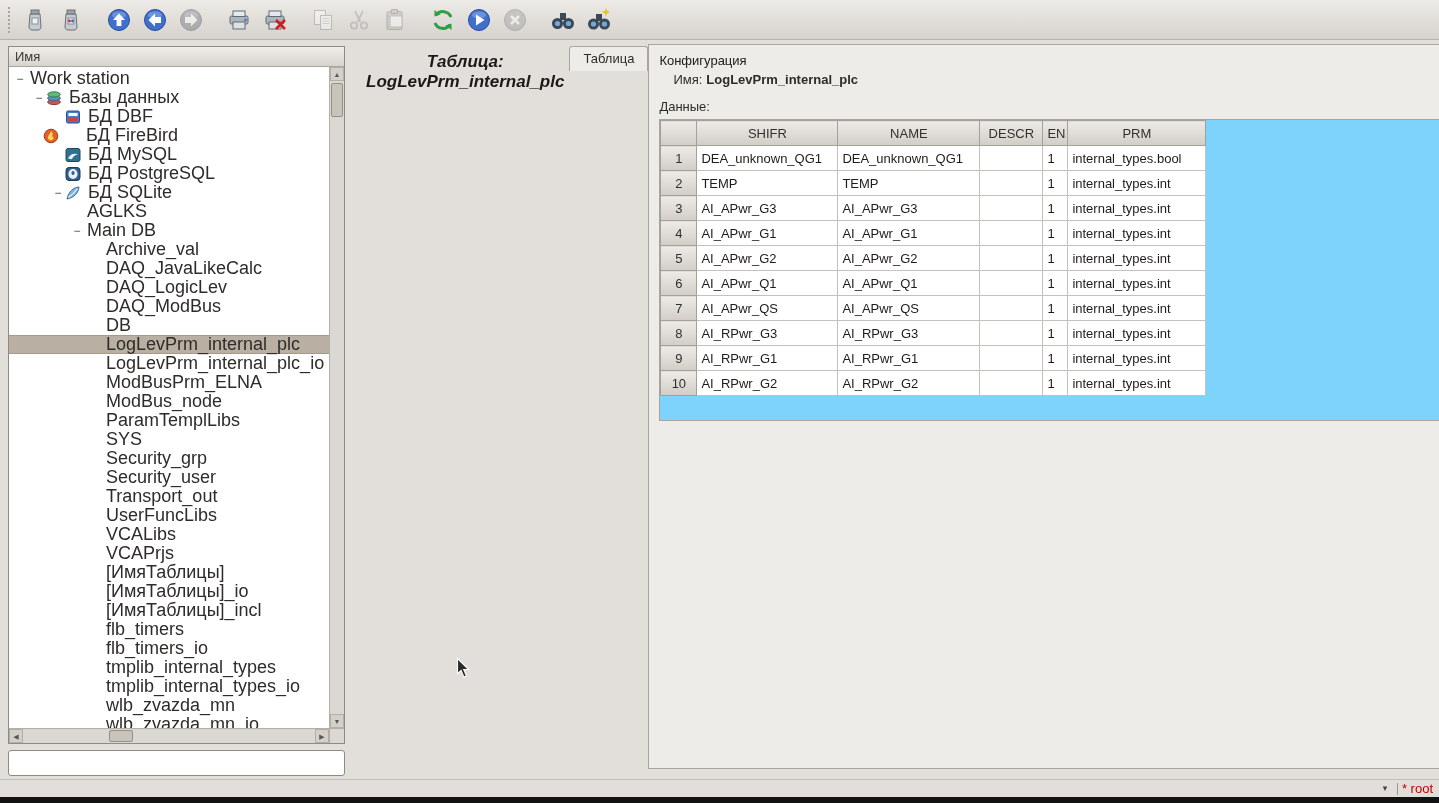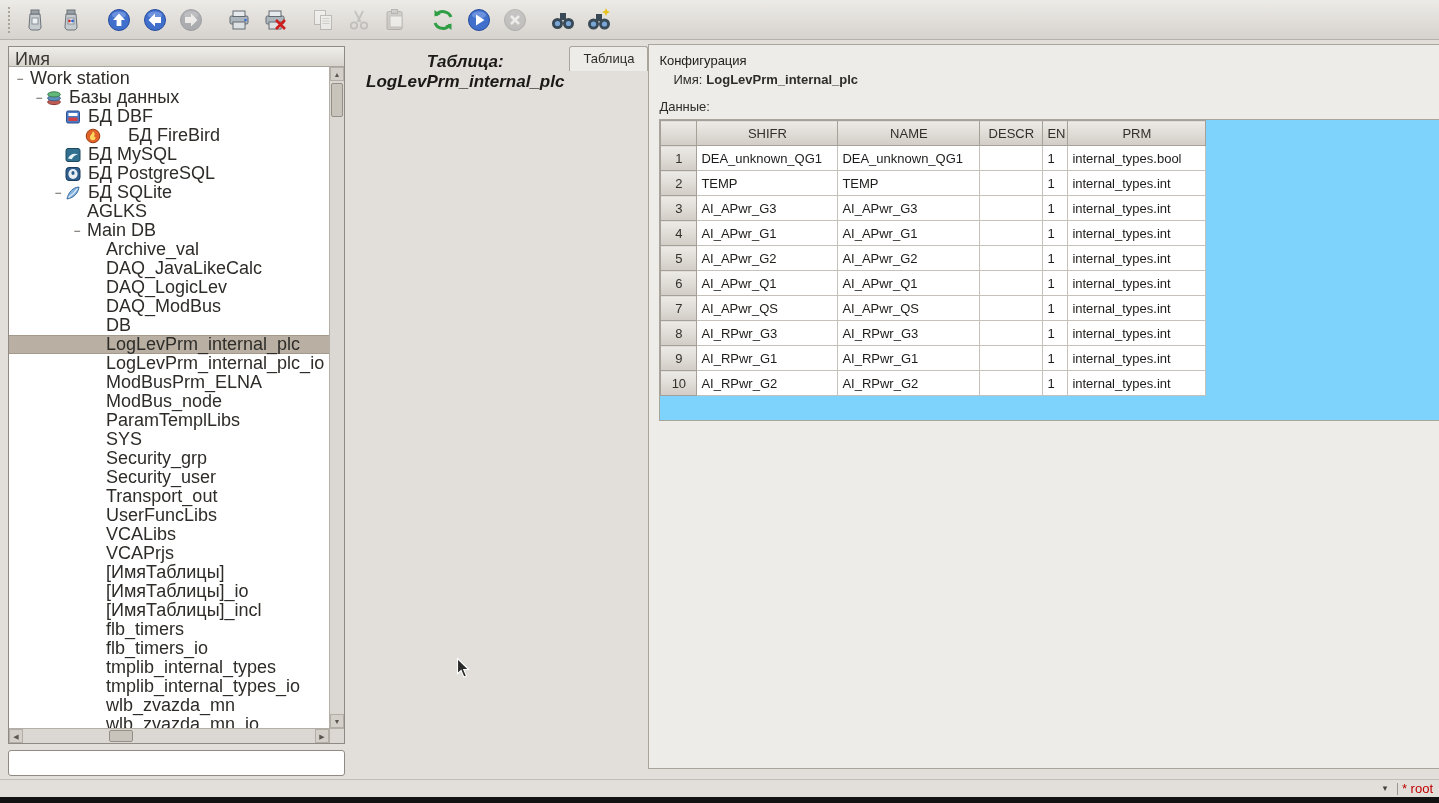--- a/index.html
+++ b/index.html
@@ -14,21 +14,21 @@
   .tb-btn{width:30px;height:30px;margin-right:6px;display:flex;align-items:center;justify-content:center;border-radius:3px}
   .tb-btn.gap{margin-left:12px}
   .tb-btn svg{width:26px;height:26px;display:block}
   .tb-btn.disabled{opacity:.42;filter:grayscale(85%)}
 
   
   .content{flex:1;display:flex;min-height:0}
   .sidebar{width:352px;flex:none;padding:6px 0 0 8px;display:flex;flex-direction:column}
   .tree-frame{width:337px;height:698px;flex:none;border:1px solid #8f8a83;background:#fff;display:flex;flex-direction:column}
   .tree-header{height:20px;flex:none;background:linear-gradient(#f0eeea,#d7d3cd);
-    border-bottom:1px solid #aaa59d;padding:2px 6px;font-size:18px;color:#3a3833}
+    border-bottom:1px solid #aaa59d;padding:2px 6px;font-size:13px;color:#3a3833}
   .tree-body{flex:1;display:flex;min-height:0}
   .tree-view{flex:1;overflow:hidden;background:#fff;padding-top:2px}
   .tree-row{height:19px;display:flex;align-items:center;white-space:nowrap;cursor:default}
   .tree-row.selected{background:var(--selection-bg,#b9b0a3);border-top:1px solid #a39a8c;border-bottom:1px solid #a39a8c}
   .expander{width:14px;flex:none;text-align:center;font-size:12px;color:#55504a}
   .tree-icon{width:16px;height:16px;margin-right:4px;flex:none}
   .tree-icon svg{width:16px;height:16px;display:block}
   .tree-label{padding:0 3px;font-size:18px}
 
   .scroll-v{width:15px;flex:none;background:#dbd7d2;border-left:1px solid #b3aea6;display:flex;flex-direction:column}
@@ -226,21 +226,21 @@
                 <span class="expander"></span>
                 <span class="tree-icon">
                   <svg viewBox="0 0 16 16">
                     <rect x="1.5" y="2" width="13" height="12" rx="1.5" fill="#4a7ac8" stroke="#2c4f8e"></rect>
                     <rect x="3.5" y="4" width="9" height="3" fill="#fff"></rect>
                     <rect x="3.5" y="8.5" width="9" height="3.5" fill="#d44040"></rect>
                   </svg>
                 </span>
                 <span class="tree-label">БД DBF</span>
               </div>
-              <div class="tree-row" style="padding-left: 42px; gap: 20px;">
+              <div class="tree-row" style=" gap: 20px;">
                 <span class="expander"></span>
                 <span class="tree-icon">
                   <svg viewBox="0 0 16 16">
                     <circle cx="8" cy="8" r="6.8" fill="#e0622a" stroke="#9c3c12"></circle>
                     <path d="M8 3.2c1.8 1.8 2.4 3.4.8 5 1.8.2 2.4 2 .8 3.6-2.4 1.2-5.4-.2-4.6-3 .4-1.8 1.8-2.6 3-5.6z" fill="#ffd75e"></path>
                   </svg>
                 </span>
                 <span class="tree-label">БД FireBird</span>
               </div>
               <div class="tree-row" style="padding-left: 42px;">

